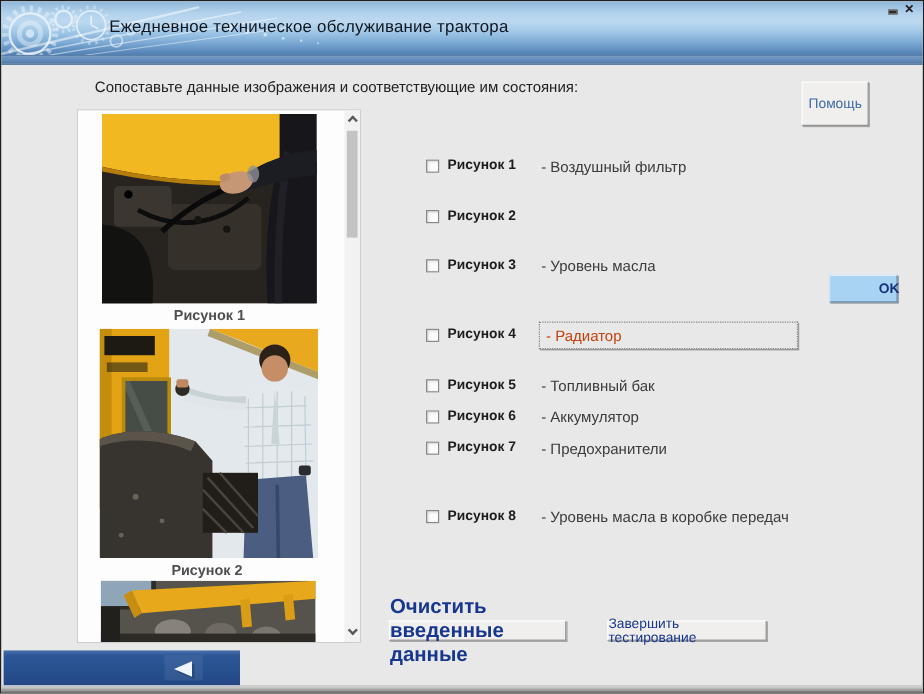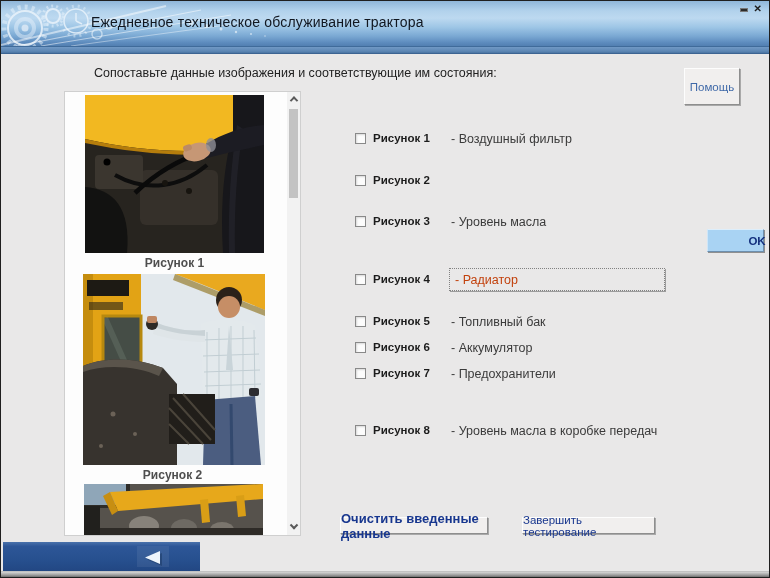--- a/index.html
+++ b/index.html
@@ -20,33 +20,33 @@
   }
   .gears { position:absolute; left:0; top:0; }
   .title {
     position:absolute; left:90px; right:12px; top:13px; 
     font-size:14px; color:#10161f; letter-spacing:.2px;
   }
   .winbtns { position:absolute; top:3px; right:7px; display:flex; align-items:center; gap:6px; }
   .min-btn { width:8px; height:4px; background:#2b2b2b; border:1px solid #777; margin-top:2px; cursor:default; }
   .close-btn { font-size:10px; font-weight:bold; color:#1c1c1c; line-height:10px; cursor:default; }
   
-  .instruction { position:absolute; left:93px; top:65px; font-size:12.5px; color:#222; }
+  .instruction { position:absolute; left:78px; top:65px; font-size:12.5px; color:#222; }
   .btn3d {
     position:absolute; display:flex; align-items:center; justify-content:center;
     background:#f1efee; border:1px solid; border-color:#fdfdfd #8e8e8e #8e8e8e #fdfdfd;
-    box-shadow:1px 1px 0 #a9a9a9; cursor:default;margin-left:16px;
+    box-shadow:1px 1px 0 #a9a9a9; cursor:default;
   }
   .help-btn { left:667px; top:67px; width:56px; height:37px; font-size:11.5px; color:#3f69a8; }
   .ok-btn {
     left:690px; top:228px; width:57px; height:23px;
     background:#a9d3f3; border-color:#ddeefb #6d8fae #6d8fae #cfe6f8;
     box-shadow:1px 1px 0 #8f8f8f; font-size:11.5px; font-weight:bold; color:#14307e;padding-left:43px;
   }
-  .clear-btn { left:323px; top:516px; width:148px; height:17px; font-size:13px; font-weight:bold; color:#17368e; }
+  .clear-btn { left:323px; top:516px; width:148px; height:17px; font-size:17px; font-weight:bold; color:#17368e; }
   .finish-btn { left:505px; top:516px; width:133px; height:17px; font-size:11.5px; font-weight:normal; color:#17368e; }
   
   .panel {
     position:absolute; left:63px; top:90px; width:237px; height:445px;
     background:#fdfdfd; border:1px solid #cfcfcf; overflow:hidden;
   }
   .photo { position:absolute; display:block; }
   .caption { position:absolute; width:179px; text-align:center; font-size:12px; font-weight:bold; color:#4e4e4e; }
   .scrollbar { position:absolute; right:0; top:0; bottom:0; width:13px; background:#f2f2f2; }
   .scroll-arrow { position:absolute; left:0; width:13px; height:14px; display:flex; align-items:center; justify-content:center; cursor:default; }

